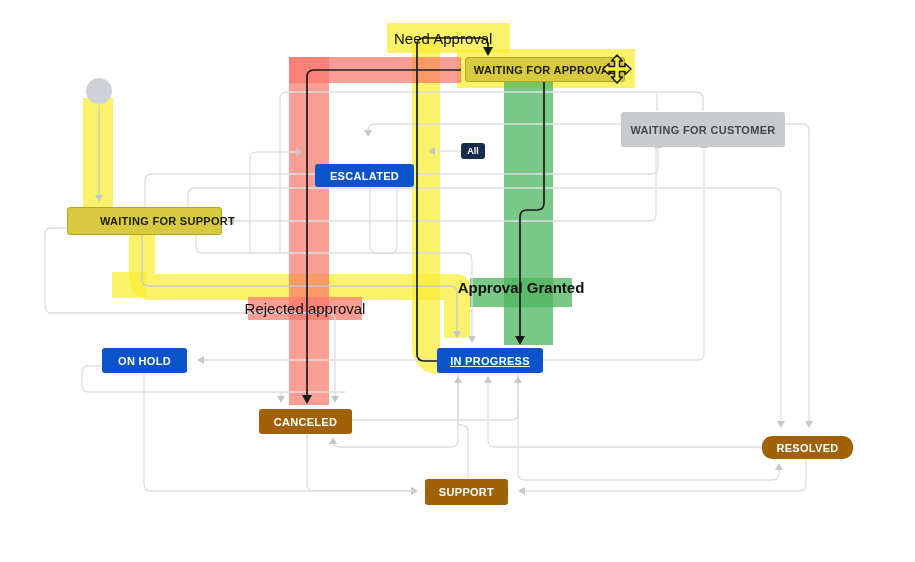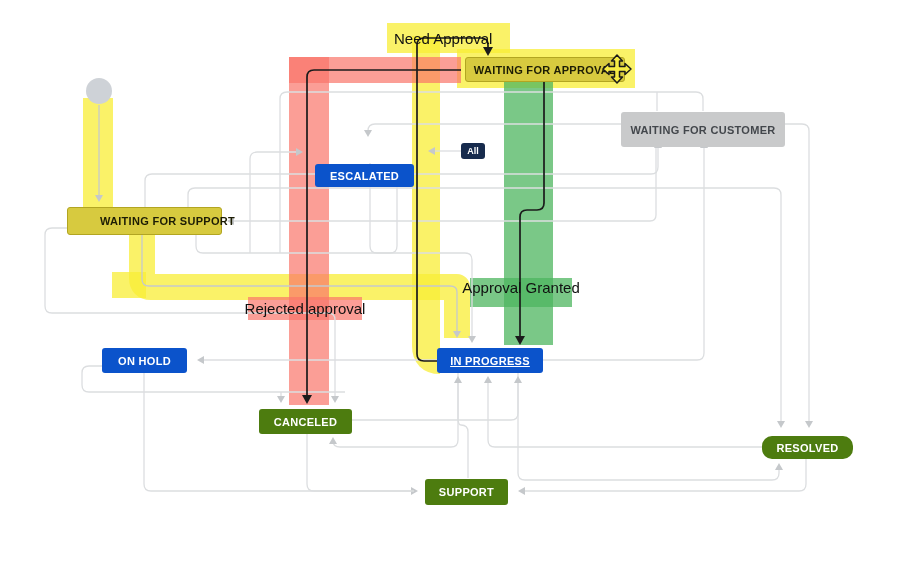--- a/index.html
+++ b/index.html
@@ -19,21 +19,21 @@
   .ga{fill:#c5c8cb}
   .bl{fill:none;stroke:#1b1b1b;stroke-width:1.7}
   .ba{fill:#1b1b1b}
   
   .status{
     position:absolute;z-index:3;display:flex;align-items:center;justify-content:center;
     border-radius:3px;font-size:11px;font-weight:700;letter-spacing:.3px;
     box-sizing:border-box;white-space:nowrap;cursor:move;
   }
   .cat-blue{background:#0b53cb;color:#ffffff;}
-  .cat-green{background:#4d7c0f;color:#ffffff;}
+  .cat-green{background:#a16207;color:#ffffff;}
   .cat-yellow{background:#d7ca3f;color:#1d1d05;border:1px solid #b2a521;font-weight:600;}
   .cat-gray{background:#c9cacb;color:#43474c;font-weight:600;}
   .tlabel{
     position:absolute;z-index:2;display:flex;align-items:center;justify-content:center;
     font-size:15px;color:#101010;white-space:nowrap;cursor:pointer;
   }
   .tlabel.align-left{justify-content:flex-start;padding-left:7px;box-sizing:border-box;}
   .all-badge{
     position:absolute;z-index:3;display:flex;align-items:center;justify-content:center;
     background:#172b4d;color:#fff;font-size:9px;font-weight:700;border-radius:3px;
@@ -183,16 +183,16 @@
       <span>CANCELED</span>
     </div>
     <div class="status cat-green" style="left: 762px; top: 436px; width: 91px; height: 23px; border-radius: 10px;">
       <span>RESOLVED</span>
     </div>
     <div class="status cat-green" style="left: 425px; top: 479px; width: 83px; height: 26px;">
       <span>SUPPORT</span>
     </div>
     <div class="tlabel align-left" style="left: 387px; top: 24px; width: 121px; height: 28px;">Need Approval</div>
     <div class="tlabel" style="left: 248px; top: 297px; width: 114px; height: 23px; border-radius: 8px;">Rejected approval</div>
-    <div class="tlabel" style="left: 470px; top: 278px; width: 102px; height: 18px;">Approval Granted</div>
+    <div class="tlabel" style="left: 470px; top: 278px; width: 102px; height: 18px; font-weight: bold;">Approval Granted</div>
     <div class="all-badge" style="left: 461px; top: 143px; width: 24px; height: 16px;">All</div>
     <div class="start-circle" style="left: 86px; top: 78px; width: 26px; height: 26px;"></div>
   </div>
 
 </body></html>

